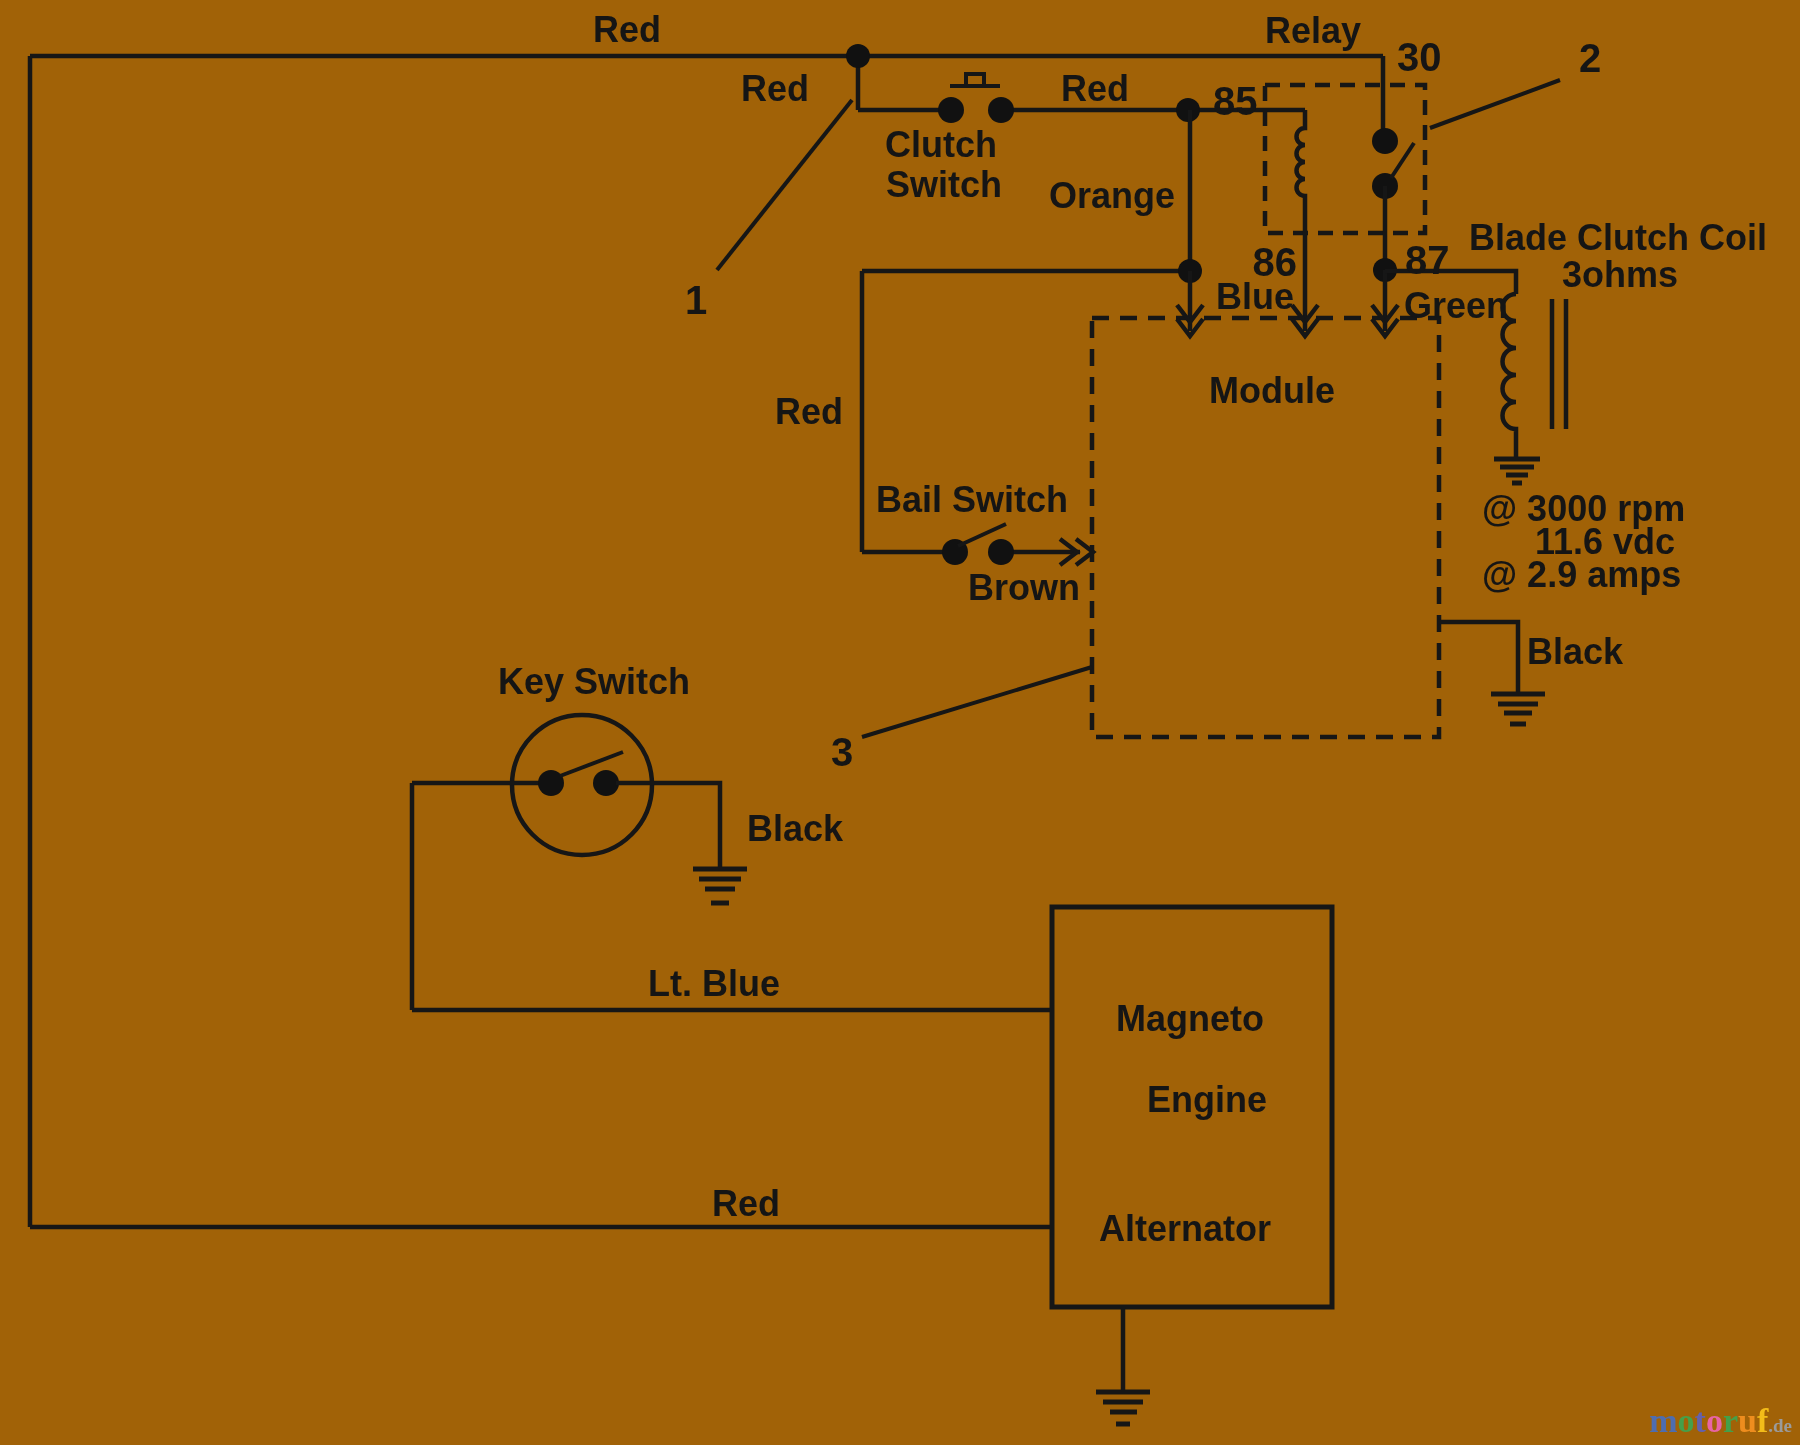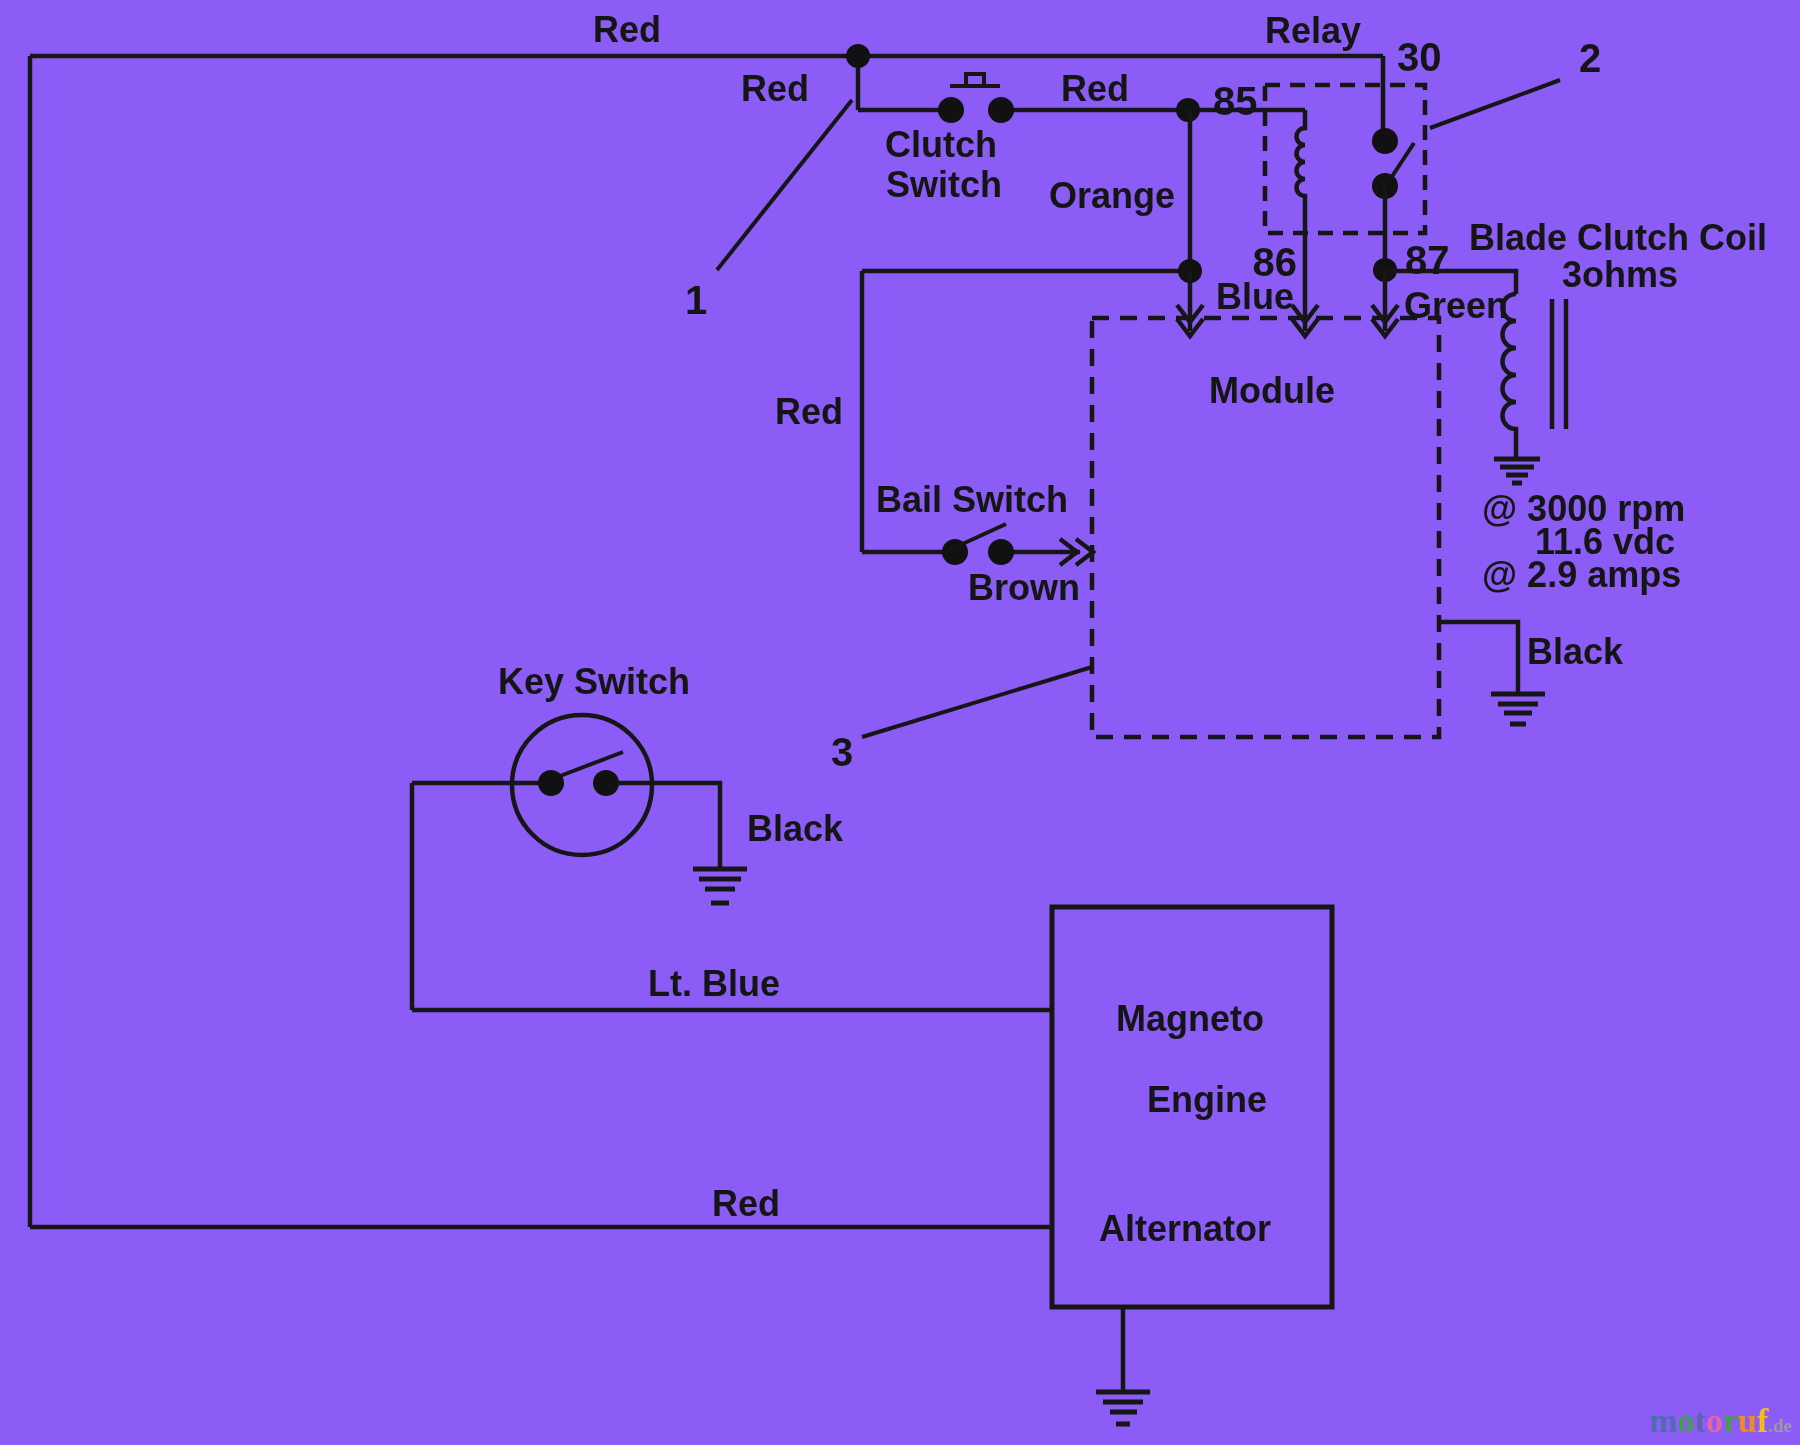--- a/index.html
+++ b/index.html
@@ -1,16 +1,16 @@
 <!DOCTYPE html>
 <html><head>
 <meta charset="utf-8">
 <style>
   html,body{margin:0;padding:0;background:#ddd;}
-  .stage{position:relative;width:1800px;height:1445px;background:#8b5cf6;overflow:hidden;text-decoration:underline;}
+  .stage{position:relative;width:1800px;height:1445px;background:#a16207;overflow:hidden;text-decoration:underline;}
   svg{display:block;}
   .wire{stroke:#161616;stroke-width:4.5;fill:none;stroke-linecap:butt;}
   .thin{stroke-width:4;}
   .gnd{stroke:#161616;stroke-width:5;fill:none;}
   .dot{fill:#111;stroke:none;}
   .boxsolid{fill:none;stroke:#161616;stroke-width:5;}
   .boxdash{fill:none;stroke:#161616;stroke-width:4.5;}
   .lbl{font-family:"Liberation Sans",sans-serif;font-weight:700;font-size:36px;fill:#151515;}
   .term{font-size:40px;}
   .callout{font-size:40px;}

